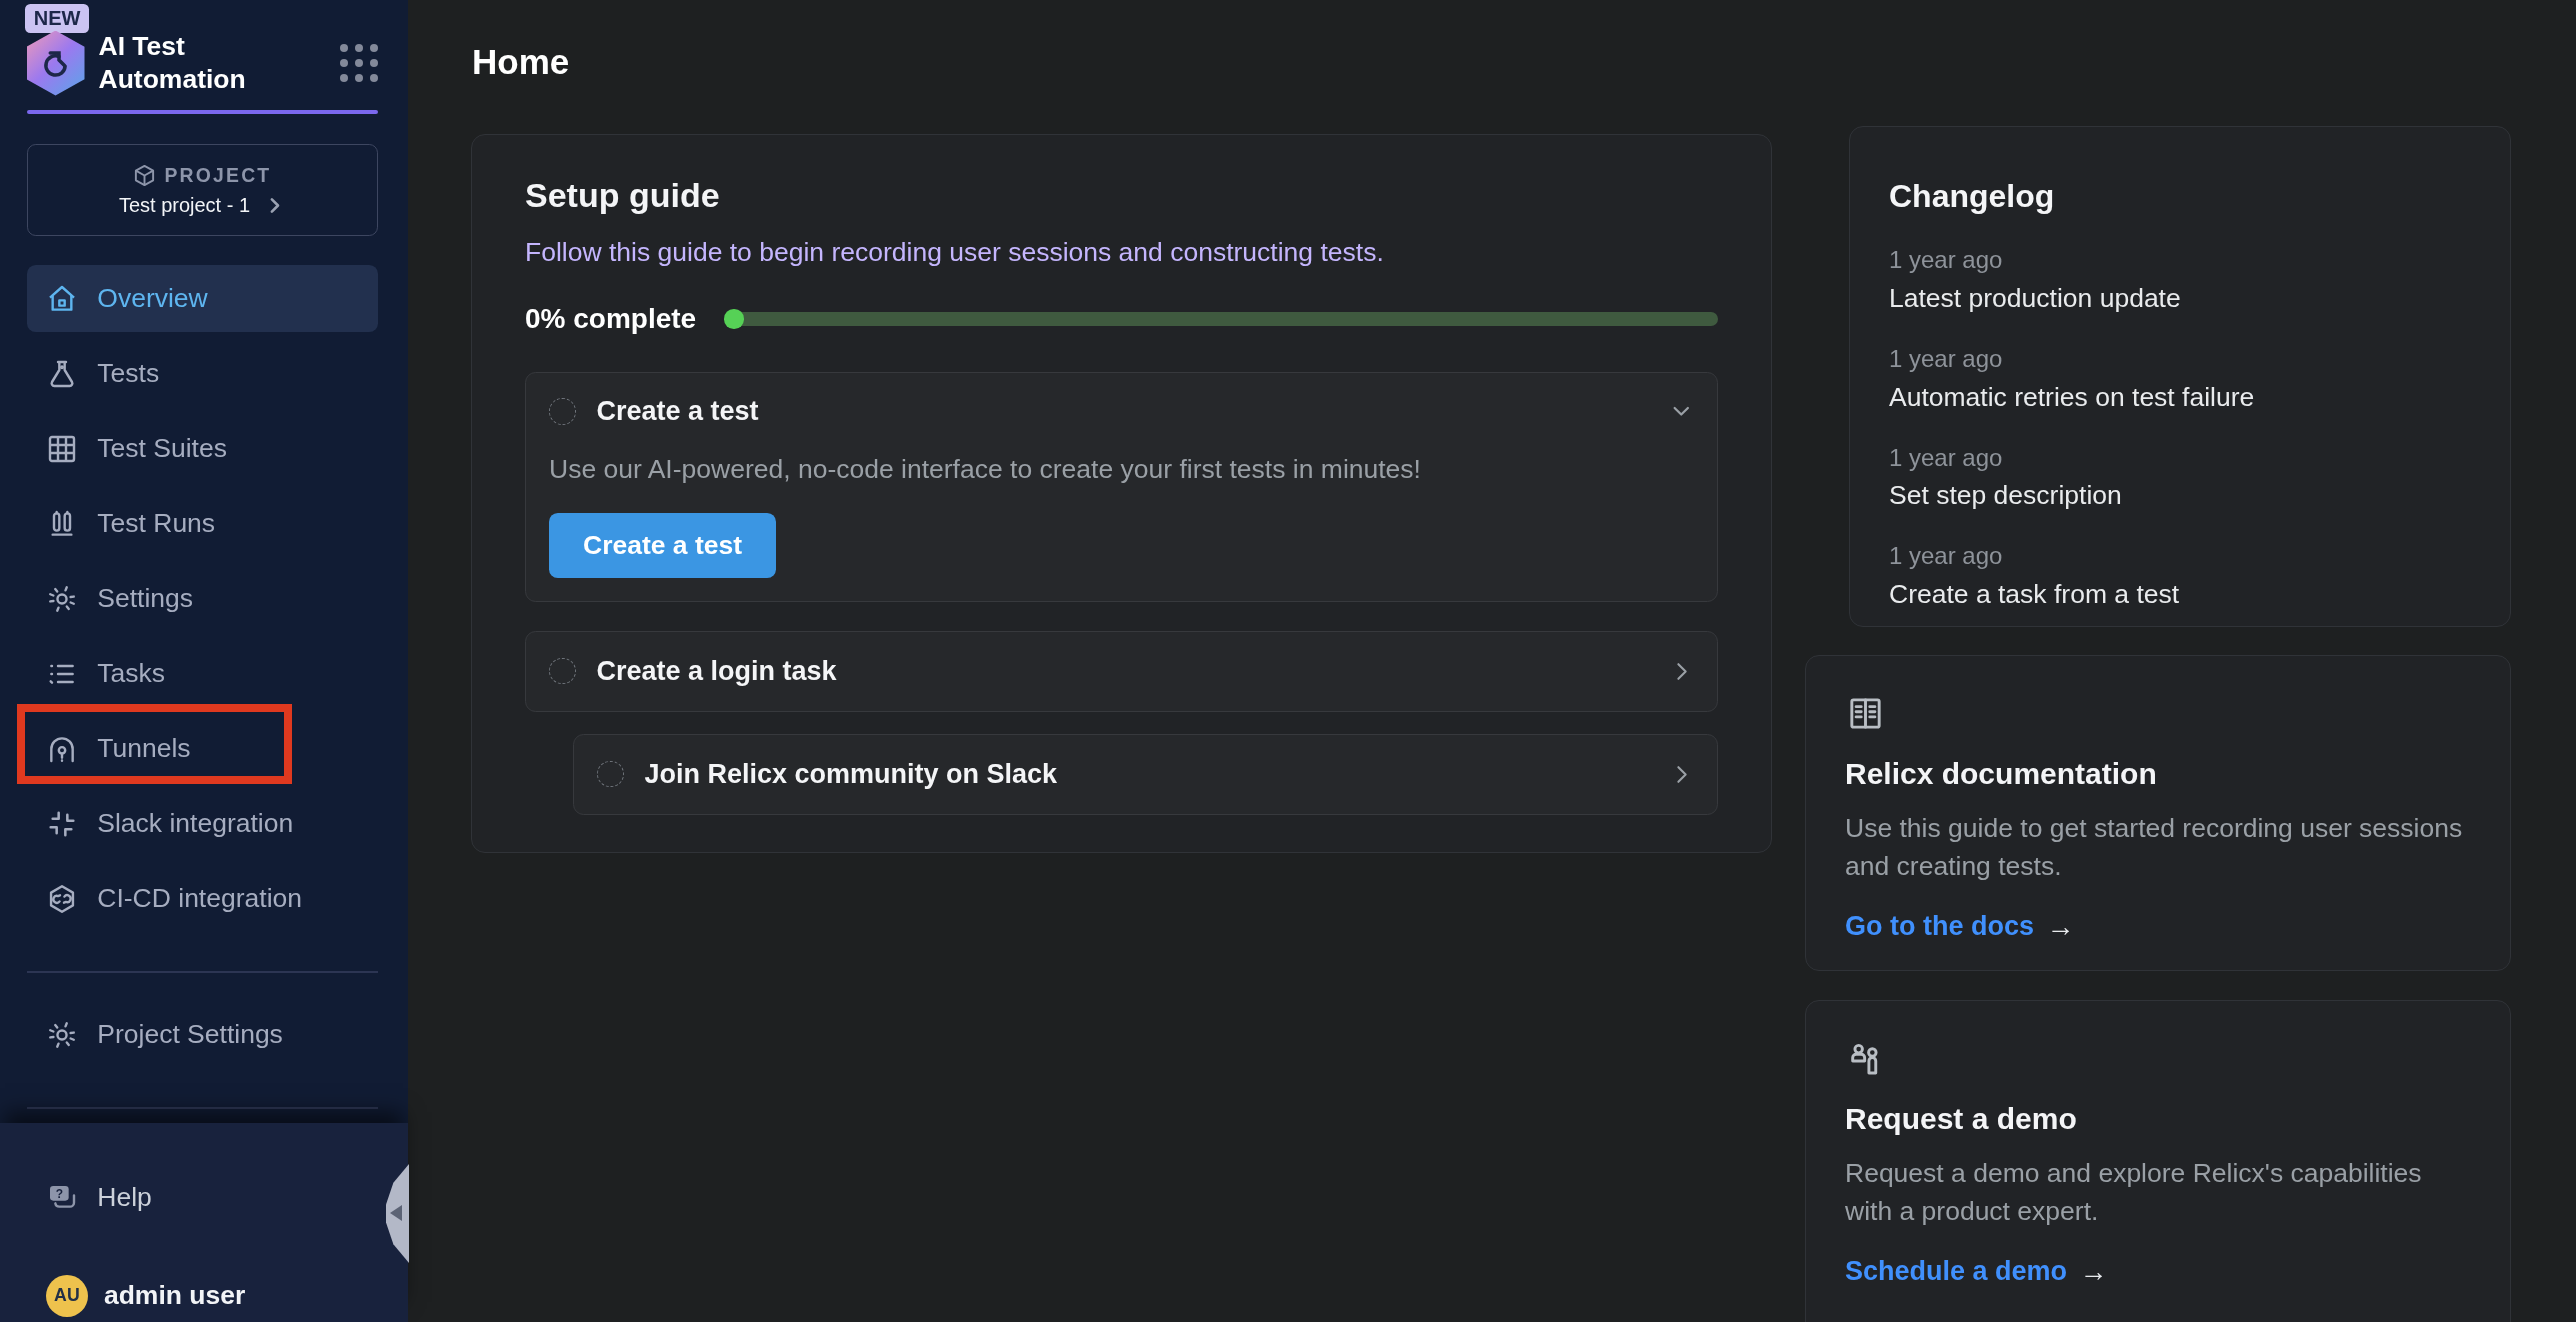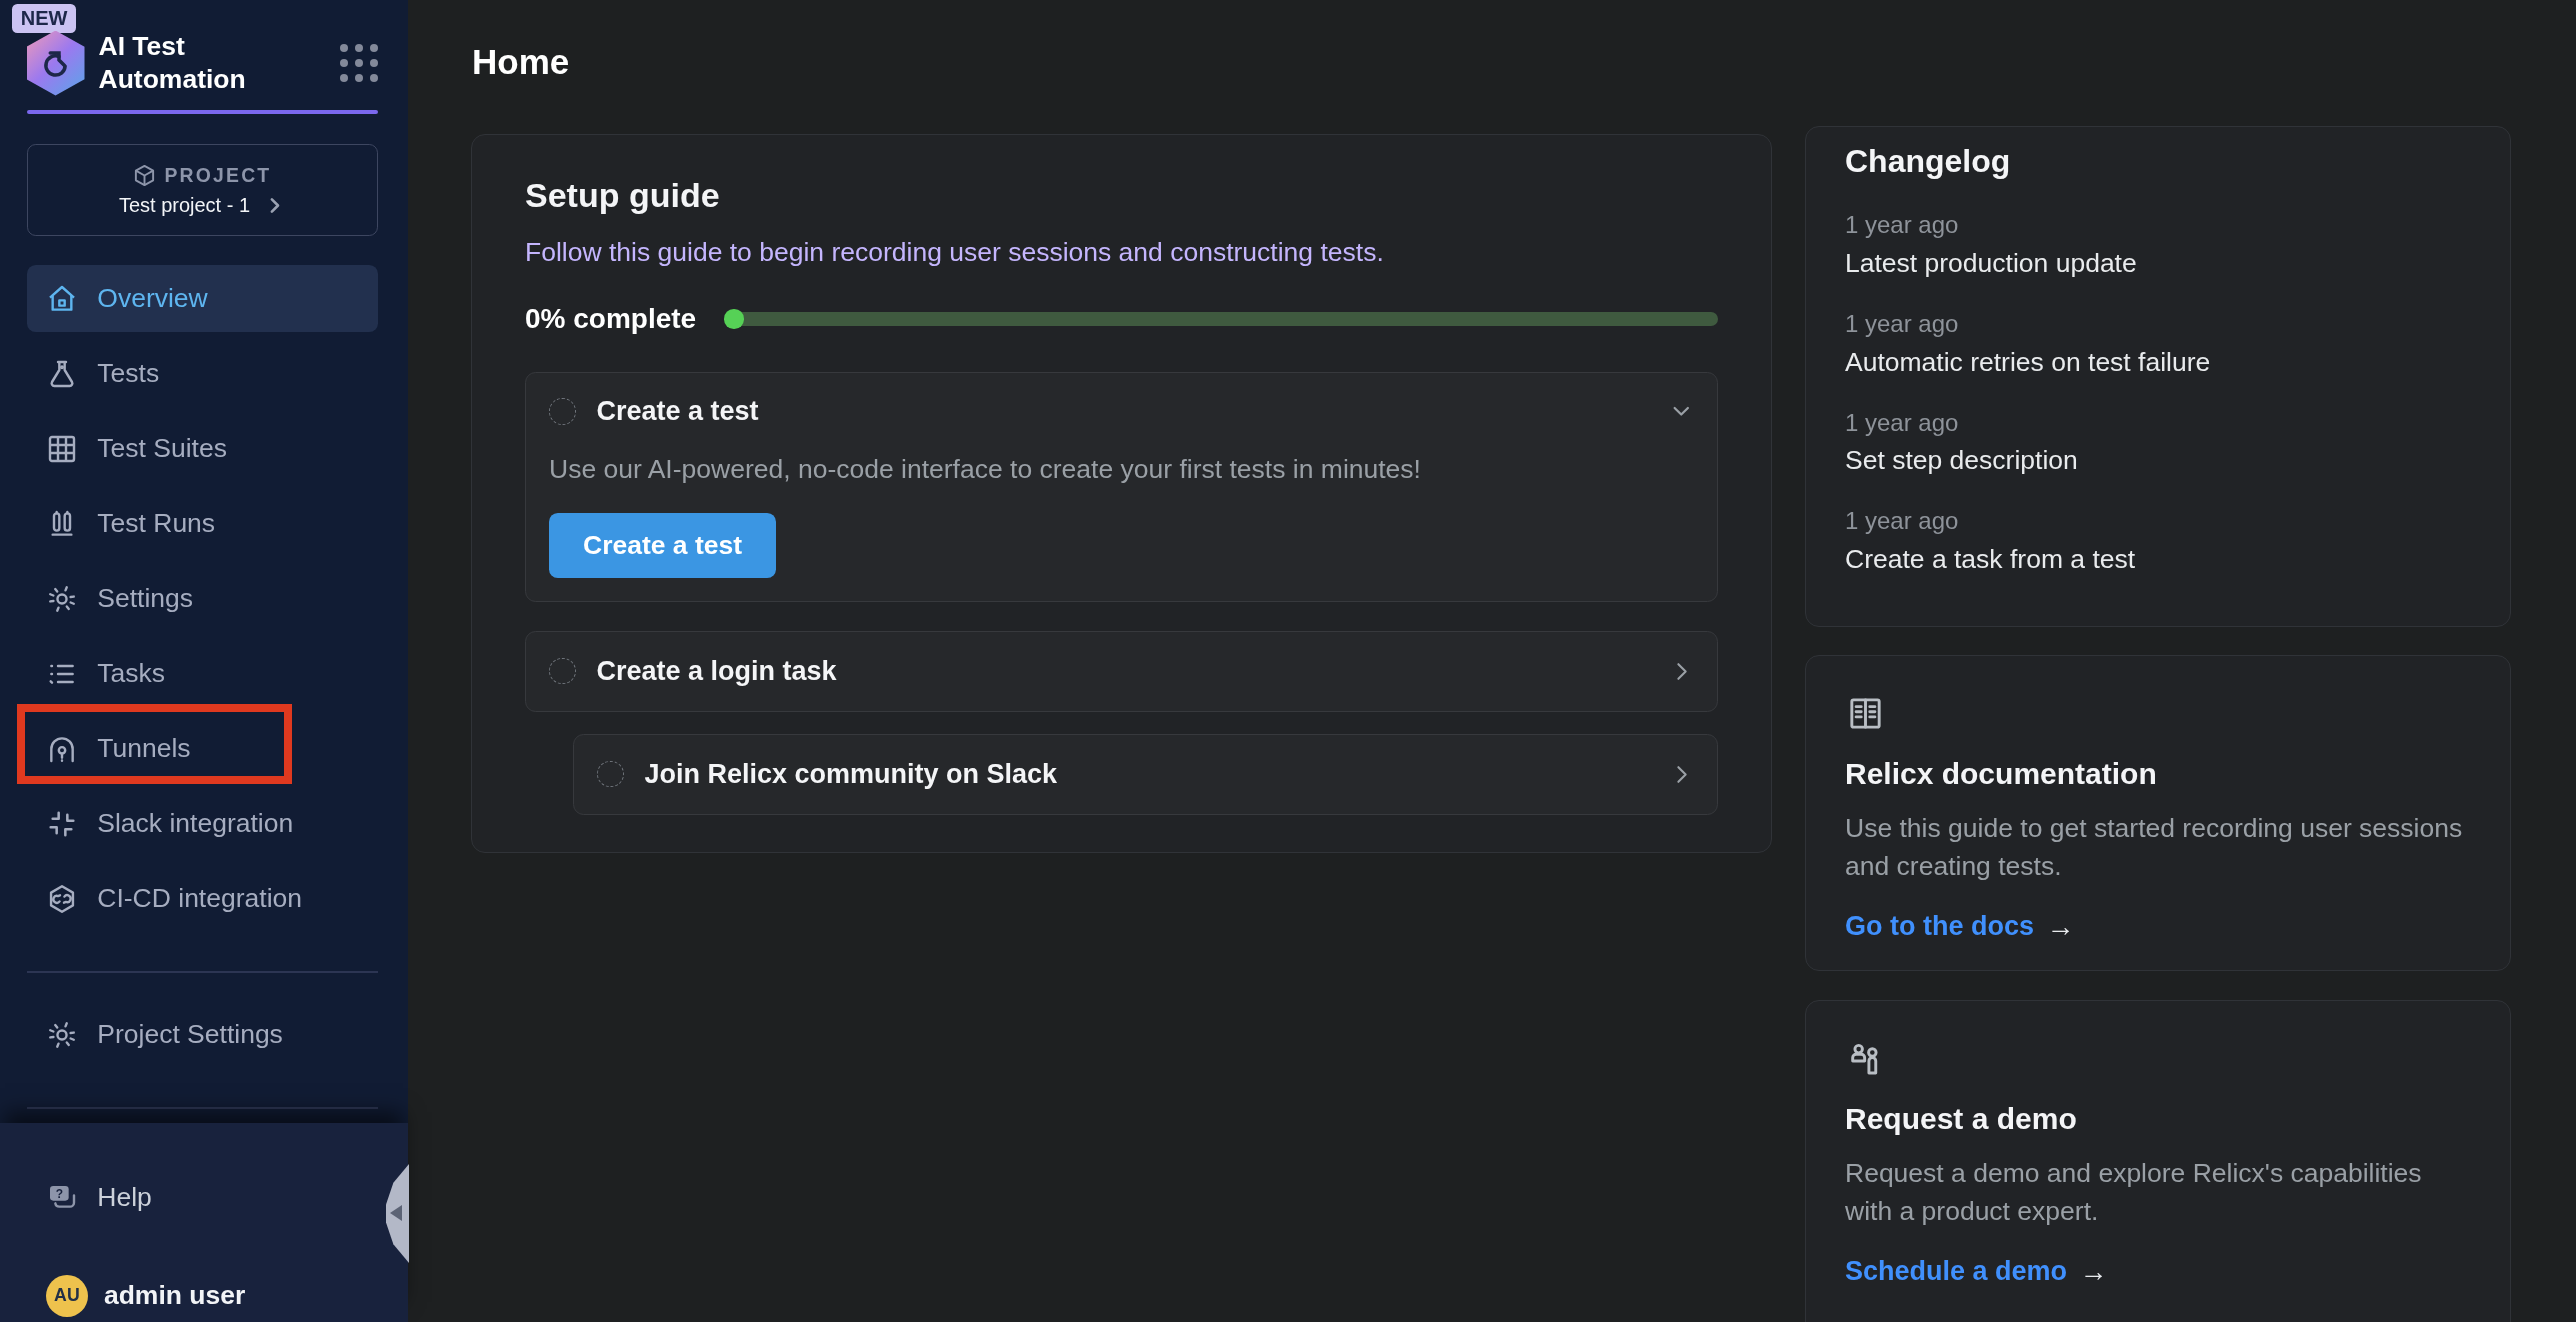--- a/index.html
+++ b/index.html
@@ -11,21 +11,21 @@
     position:relative;
   }
   svg { display:block; }
 
   
   .sidebar {
     position:absolute; left:0; top:0; width:408px; height:1322px;
     background:#111c34;
   }
   .new-badge {
-    position:absolute; left:12px; top:3.5px;
+    position:absolute; left:25px; top:3.5px;
     background:#cbc3f2; color:#1d2749;
     font-size:20px; font-weight:700; line-height:1;
     padding:4.4px 8.8px 5.3px; border-radius:5.3px;
   }
   .logo-row { position:absolute; left:26.5px; top:30px; width:351px; display:flex; align-items:center; }
   .logo-hex {
     width:58px; height:65px; flex:0 0 58px;
     clip-path:polygon(50% 0,100% 25%,100% 75%,50% 100%,0 75%,0 25%);
     background:linear-gradient(135deg,#ef9ab8 0%,#9b79ef 48%,#58a7e8 100%);
     display:flex; align-items:center; justify-content:center;
@@ -120,21 +120,21 @@
     padding:17px 34px; cursor:pointer; font-family:inherit;
   }
   .step-1 { margin-top:37px; }
   .step-sm { height:81px; display:flex; align-items:center; }
   .step-sm .step-header { width:100%; }
   .step-2 { margin-top:29px; }
   .step-3 { margin-top:22px;margin-left:48px; }
 
   
   .right-col { position:absolute; left:1805px; top:126px; width:706px; }
-  .changelog-card { height:501px; padding:16px 39px; }
+  .changelog-card { height:501px; padding:51px 39px;margin-left:44px; }
   .changelog-title { font-size:32px; font-weight:700; color:#f4f5f7; }
   .cl-entry { margin-top:31px; }
   .cl-time { font-size:24px; color:#8e939a; }
   .cl-text { margin-top:8.8px; font-size:26.5px; color:#e9ebed; }
 
   .info-card { margin-top:28px; padding:37px 39px; color:#b9bec4; }
   .docs-card { height:316px; }
   .demo-card { margin-top:29px; height:382px; }
   .info-title { margin-top:23px; font-size:30px; font-weight:700; color:#f4f5f7; }
   .info-desc { margin-top:17.7px; font-size:26.5px; line-height:1.45; color:#9aa0a6; }

